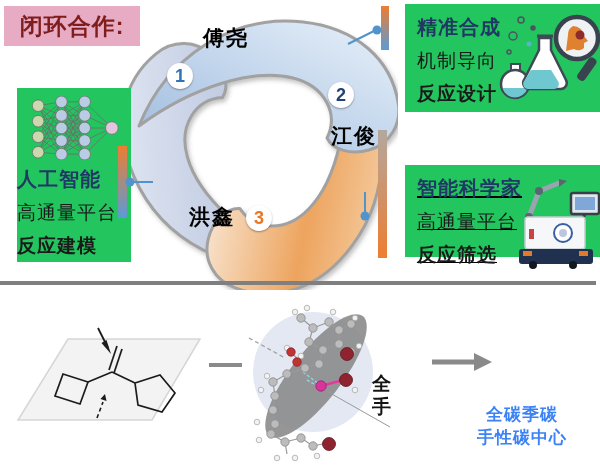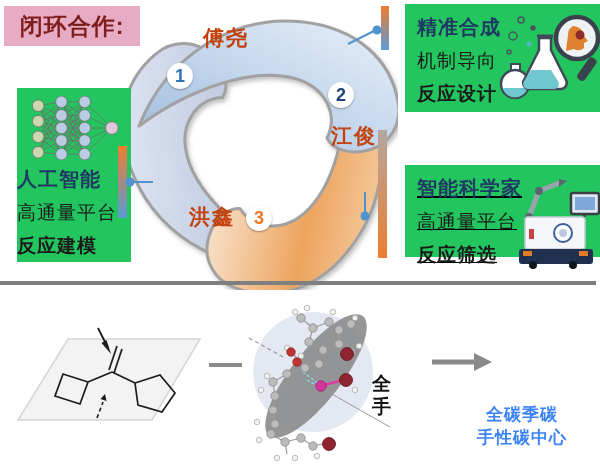--- a/index.html
+++ b/index.html
@@ -25,21 +25,21 @@
   #synth-box{left:392px;top:4px;width:204px;height:108px;}
   #synth-box .inner, #sci-box .inner{padding:10px 0 0 12px;}
   #synth-box .box-line, #sci-box .box-line{margin-top:7px;}
   #sci-box{left:392px;top:165px;width:204px;height:92px;text-decoration:underline;}
   
   .vbar{width:9px;}
   #bar-ai{left:118px;top:146px;height:72px;background:linear-gradient(#ed7d31,#5b9bd5);}
   #bar-synth{left:381px;top:6px;height:44px;width:8px;background:linear-gradient(#ed7d31,#5b9bd5);}
   #bar-sci{left:378px;top:130px;height:128px;background:linear-gradient(#b3a89f,#ed7d31);}
   
-  .cycle-name{font-size:21px;font-weight:bold;color:#c2410c;letter-spacing:2px;}
+  .cycle-name{font-size:21px;font-weight:bold;color:#000000;letter-spacing:2px;}
   .badge{
     width:26px;height:26px;border-radius:50%;background:#fff;
     box-shadow:0 1px 2px rgba(0,0,0,.35);
     display:flex;align-items:center;justify-content:center;
     font-size:18px;font-weight:bold;
   }
   
   #divider{left:0;top:281px;width:596px;height:4px;background:#7f7f7f;}
   
   #result-label{

